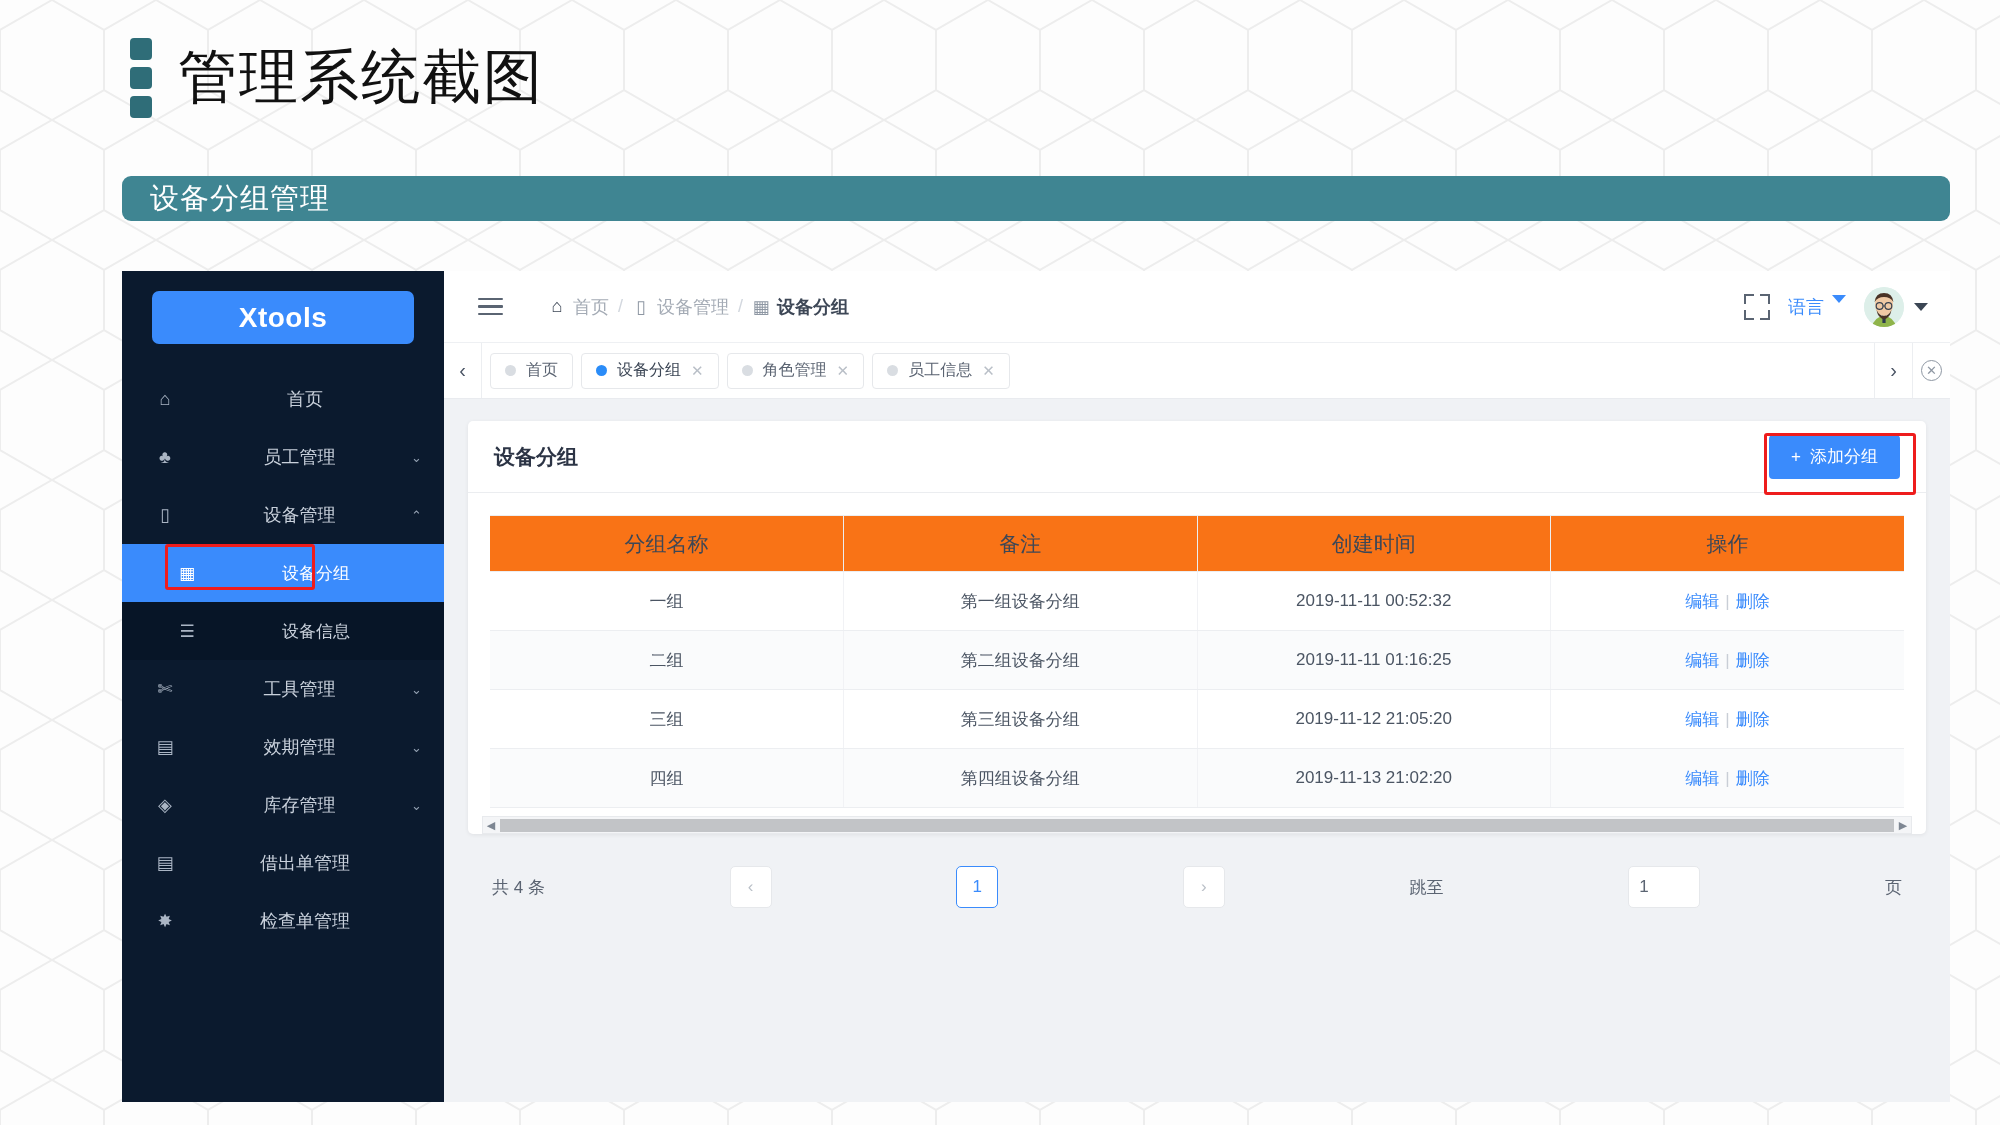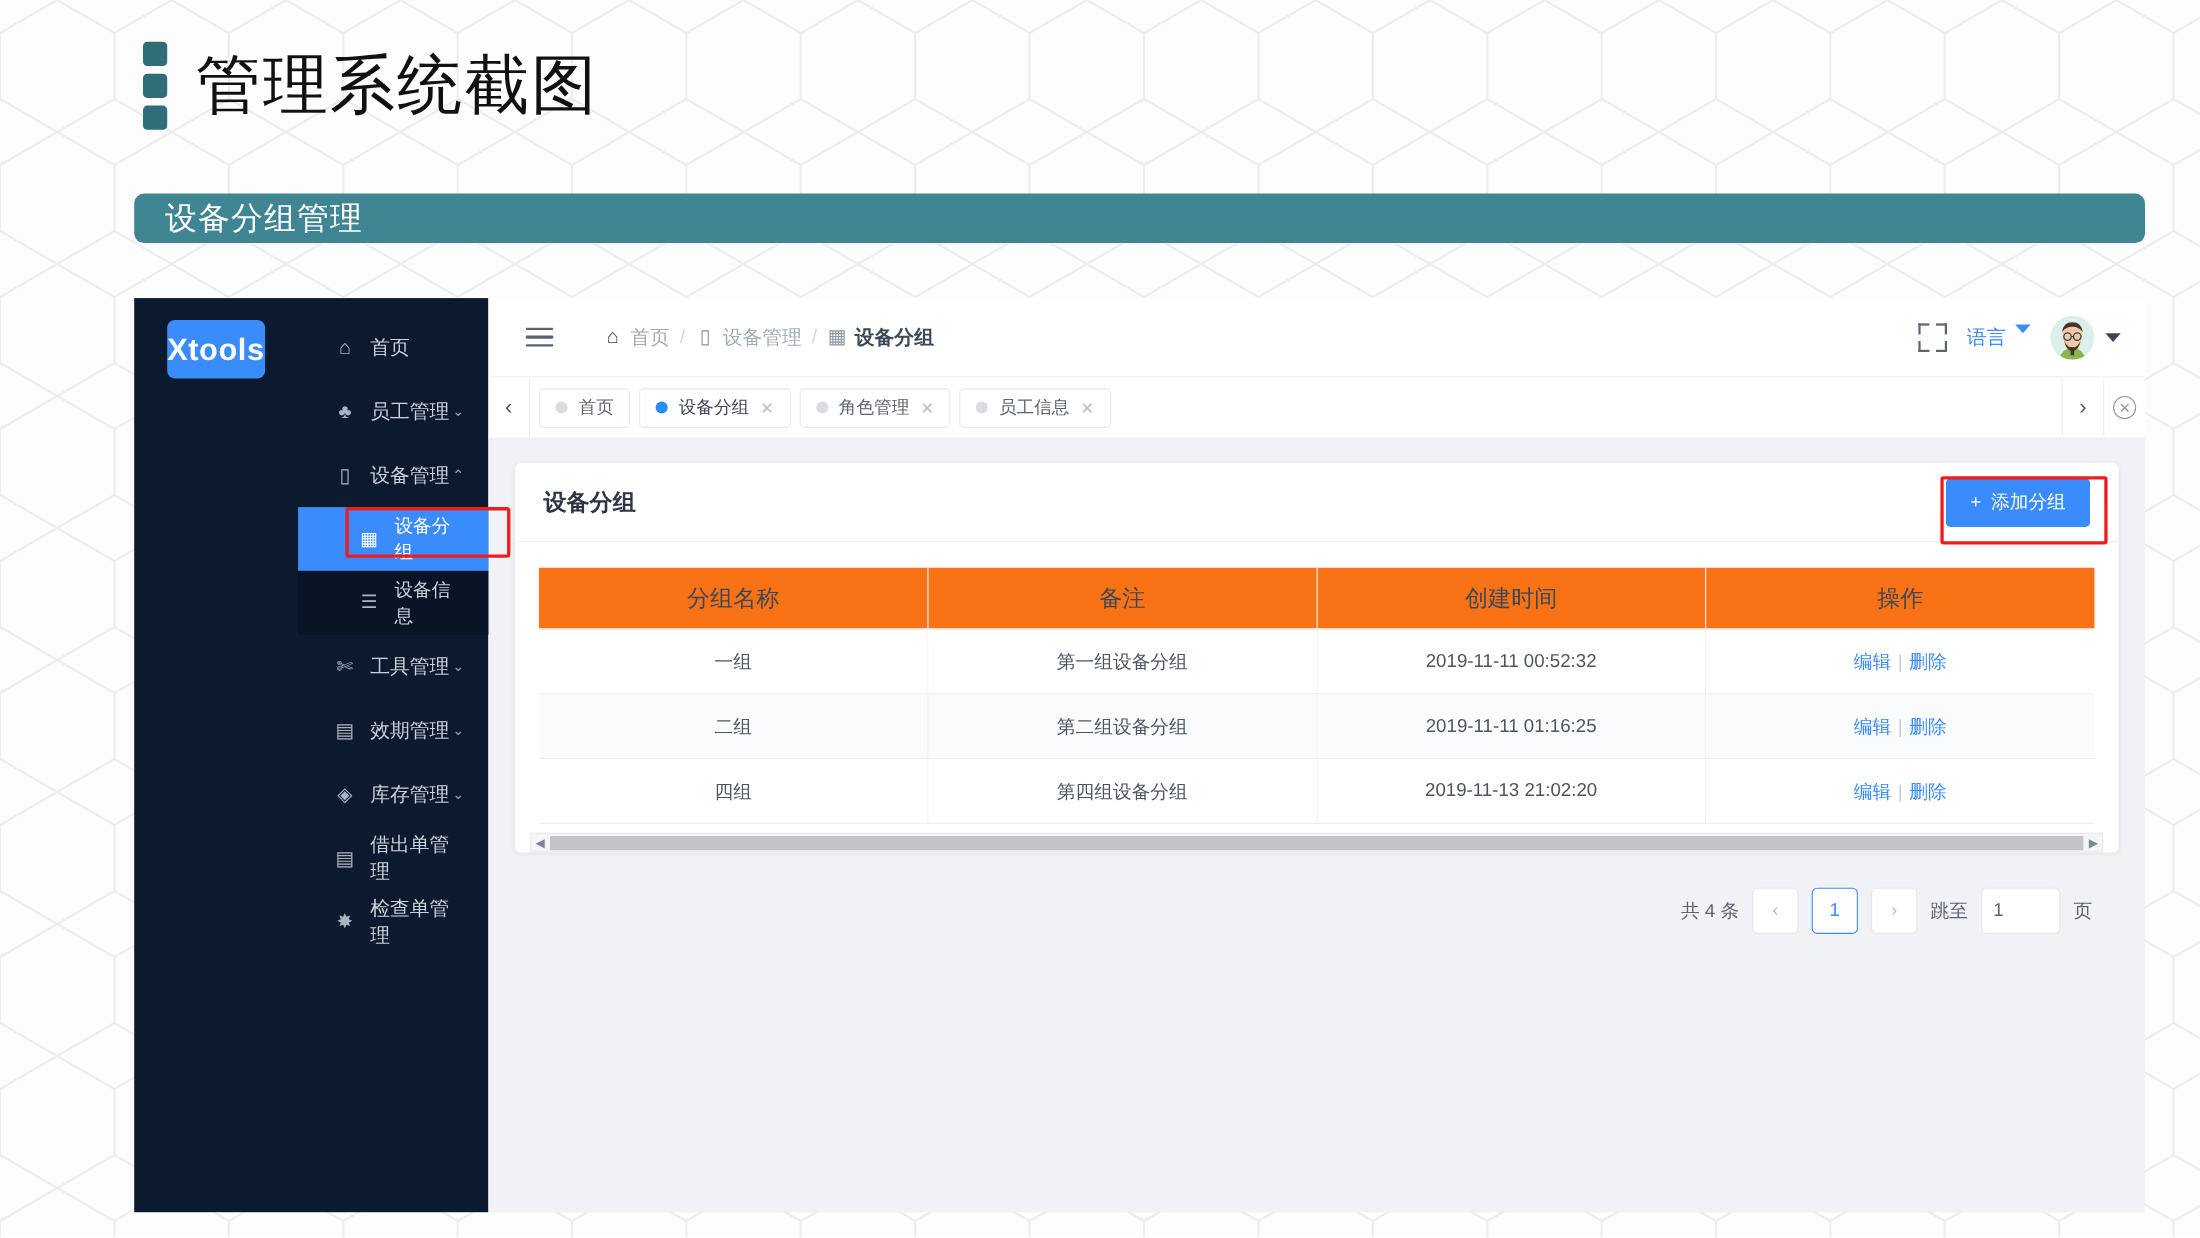--- a/index.html
+++ b/index.html
@@ -61,21 +61,21 @@
     display: flex;
     z-index: 3;
     background: #f0f2f5;
   }
 
   
   .sidebar {
     width: 322px; flex: 0 0 322px;
     background: #0b1a2e;
     color: #c3cbd6;
-    display: flex; 
+    display: flex; flex-direction: column; text-align: center;
   }
   .logo-wrap { padding: 20px 30px 10px 30px; }
   .logo {
     background: #3a8bfc; color: #fff;
     border-radius: 7px;
     height: 53px;
     display: flex; align-items: center; justify-content: center;
     font-size: 28px; font-weight: bold; letter-spacing: 0.5px;
   }
   .nav { margin-top: 16px; }
@@ -231,21 +231,21 @@
     margin: 8px 14px 14px 14px;
     height: 18px; background:#f4f5f7;
     border: 1px solid #e8eaed;
     display:flex; align-items:center;
     position: relative;
   }
   .hscroll .arr { width: 16px; text-align:center; font-size: 11px; color:#7d8692; cursor:pointer;}
   .hscroll .thumb { flex:1 1 auto; height: 13px; background:#c2c4c7; margin: 0 1px; cursor:pointer;}
 
   .pager {
-    display:flex; align-items:center; justify-content:flex-end;
+    display:flex; align-items:center; justify-content:space-between;
     gap: 12px; padding: 18px 24px 0 24px;
     font-size: 17px; color:#5b6472;
   }
   .pg-btn {
     width: 42px; height: 42px; border:1px solid #e6e8eb; border-radius:5px;
     background:#fff; color:#b9bfc7; font-size:17px;
     display:flex;align-items:center;justify-content:center;cursor:pointer;
   }
   .pg-btn.num { border-color:#3a8bfc; color:#3a8bfc; }
   .jump-input {
@@ -450,20 +450,26 @@
                   <td>2019-11-11 00:52:32</td>
                   <td class="act"><a>编辑</a><span class="bar">|</span><a>删除</a></td>
                 </tr>
                 <tr>
                   <td>二组</td>
                   <td>第二组设备分组</td>
                   <td>2019-11-11 01:16:25</td>
                   <td class="act"><a>编辑</a><span class="bar">|</span><a>删除</a></td>
                 </tr>
                 <tr>
+                  <td>三组</td>
+                  <td>第三组设备分组</td>
+                  <td>2019-11-12 21:05:20</td>
+                  <td class="act"><a>编辑</a><span class="bar">|</span><a>删除</a></td>
+                </tr>
+                <tr>
                   <td>四组</td>
                   <td>第四组设备分组</td>
                   <td>2019-11-13 21:02:20</td>
                   <td class="act"><a>编辑</a><span class="bar">|</span><a>删除</a></td>
                 </tr>
               </tbody>
           </table>
         </div>
 
         <div class="hscroll">

